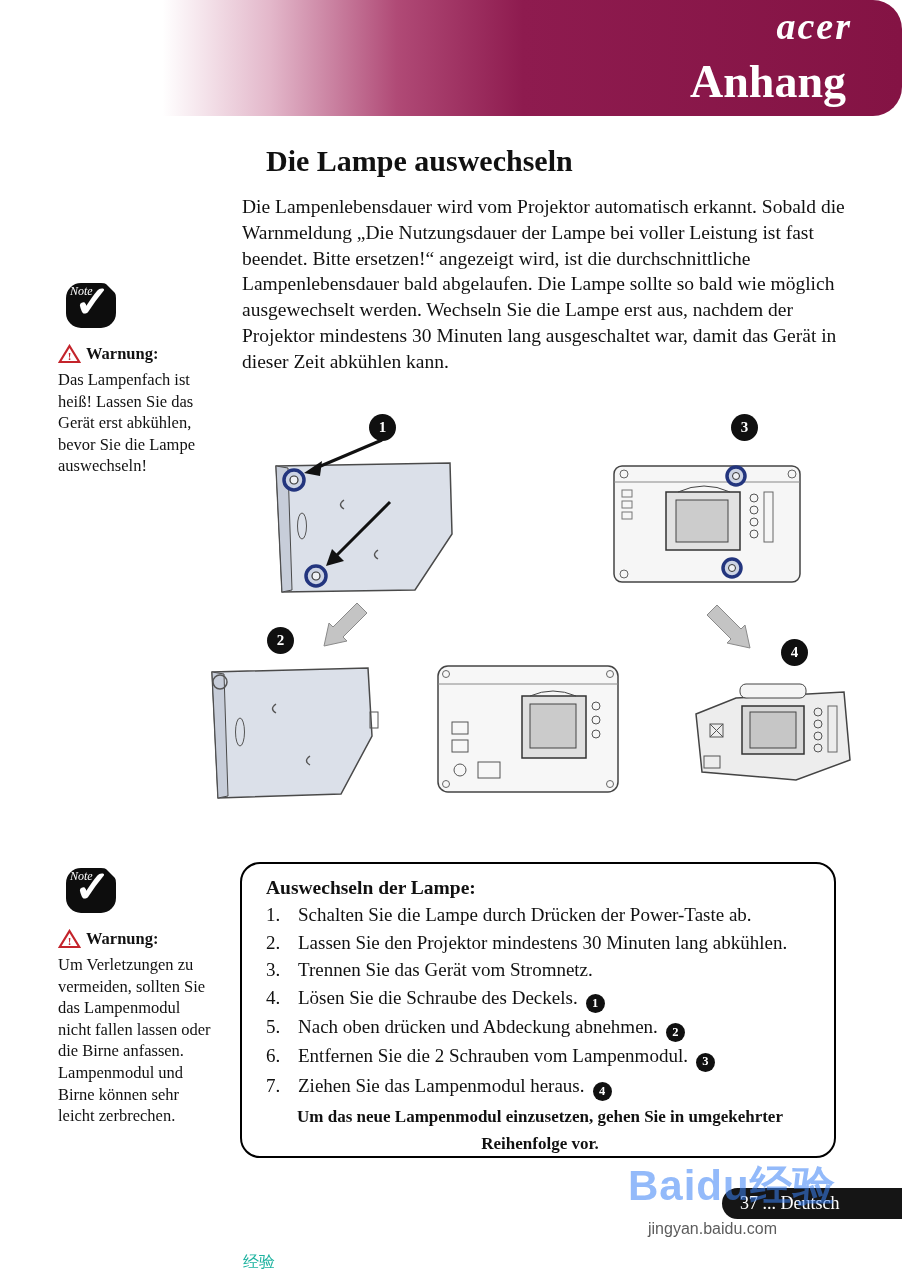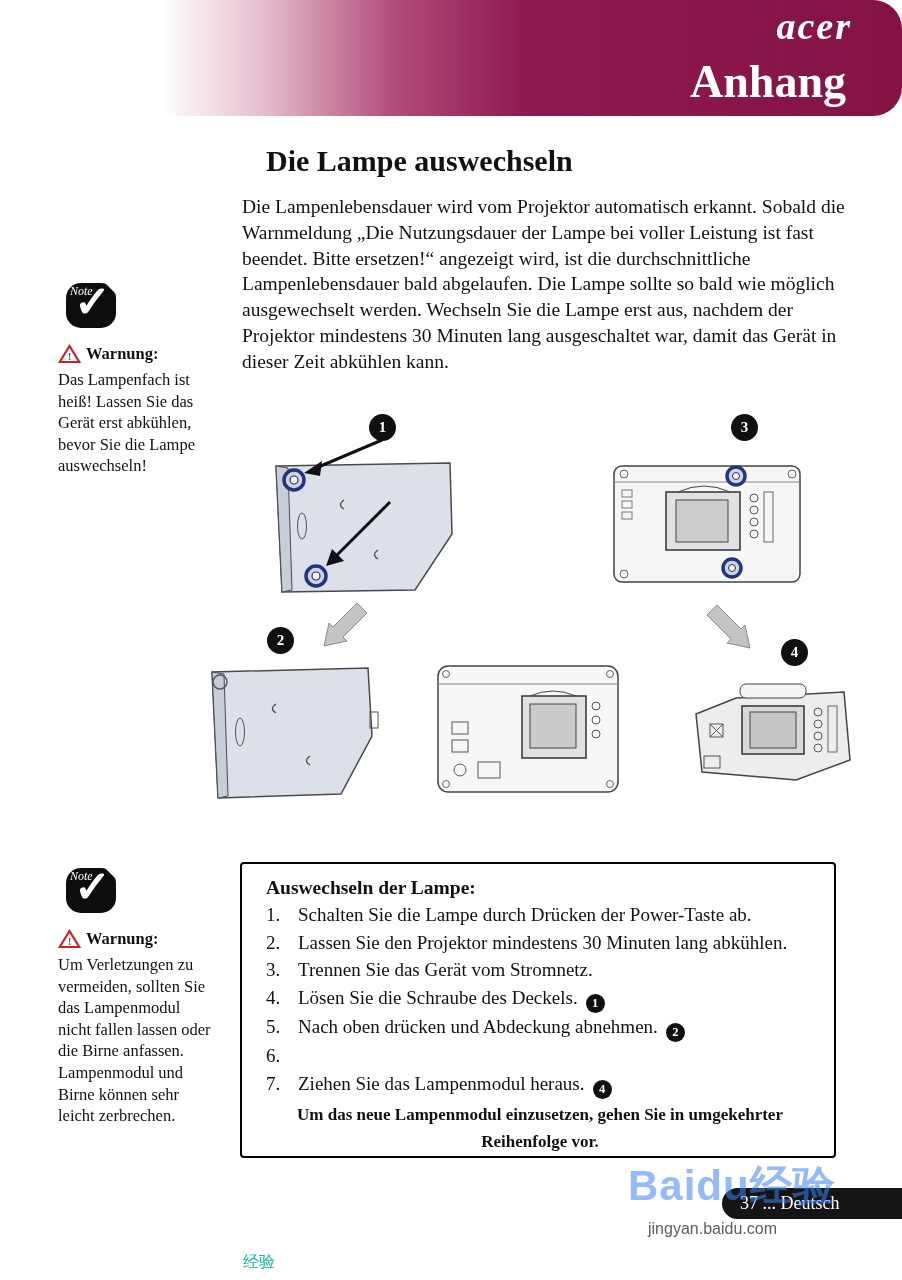--- a/index.html
+++ b/index.html
@@ -29,21 +29,21 @@
 
   
   .badge{position:absolute;width:27px;height:27px;border-radius:50%;background:#101010;color:#fff;
          font-size:15px;font-weight:bold;display:flex;align-items:center;justify-content:center;}
   .diag{position:absolute;}
   .gray-arrow{position:absolute;}
   .flip{transform:scaleX(-1);}
 
   
   .proc-box{position:absolute;left:240px;top:862px;width:596px;height:296px;box-sizing:border-box;
-            border:2.5px solid #000;border-radius:4px;background:#fff;padding:13px 20px 14px 24px;}
+            border:2.5px solid #000;border-radius:20px;background:#fff;padding:13px 20px 14px 24px;}
   .proc-title{font-size:19.5px;font-weight:bold;margin-bottom:2px;}
   .proc-step{display:flex;font-size:19px;line-height:27.6px;}
   .proc-num{width:32px;flex:0 0 32px;}
   .step-badge{display:inline-flex;width:19px;height:19px;border-radius:50%;background:#101010;color:#fff;
               font-size:12.5px;font-weight:bold;align-items:center;justify-content:center;margin-left:8px;
               vertical-align:-3px;}
   .proc-conclusion{font-size:17px;font-weight:bold;line-height:27px;margin-top:2px;text-align:center;}
 
   
   .page-pill{position:absolute;left:722px;top:1188px;width:180px;height:31px;background:#151515;
@@ -216,20 +216,21 @@
     <div class="proc-step">
       <span class="proc-num">4.</span>
       <span><span>Lösen Sie die Schraube des Deckels.</span><span class="step-badge">1</span></span>
     </div>
     <div class="proc-step">
       <span class="proc-num">5.</span>
       <span><span>Nach oben drücken und Abdeckung abnehmen.</span><span class="step-badge">2</span></span>
     </div>
     <div class="proc-step">
       <span class="proc-num">6.</span>
+      <span><span>Entfernen Sie die 2 Schrauben vom Lampenmodul.</span><span class="step-badge">3</span></span>
     </div>
     <div class="proc-step">
       <span class="proc-num">7.</span>
       <span><span>Ziehen Sie das Lampenmodul heraus.</span><span class="step-badge">4</span></span>
     </div>
 
     <div class="proc-conclusion">Um das neue Lampenmodul einzusetzen, gehen Sie in umgekehrter Reihenfolge vor.</div>
   </div>
 
   <div class="page-pill">37 ... Deutsch</div>

